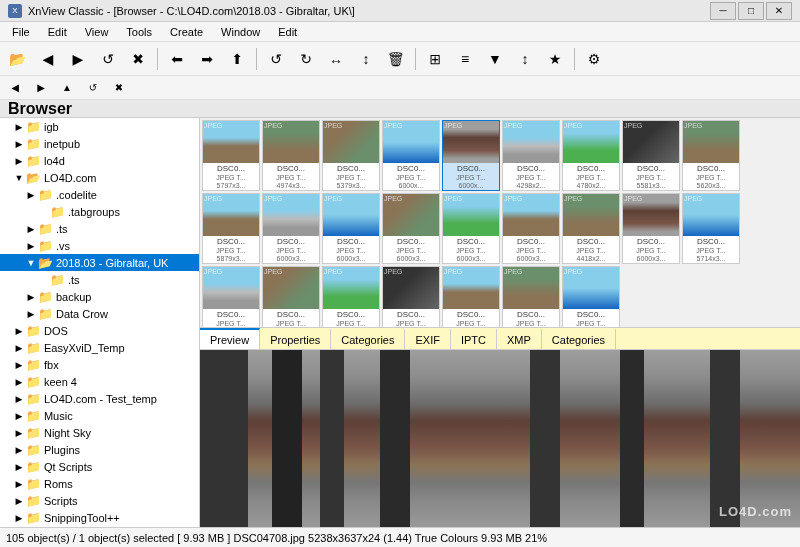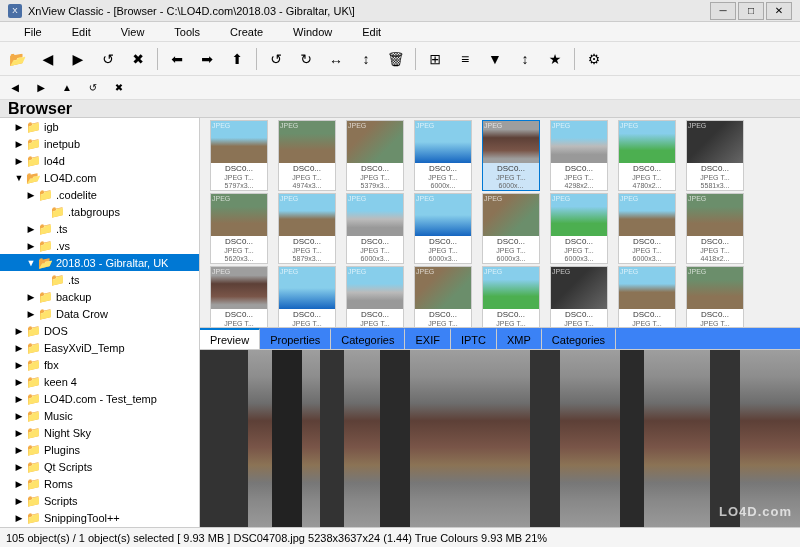--- a/index.html
+++ b/index.html
@@ -24,21 +24,21 @@
     
     .menu-bar {
       background: #f5f5f5;
       height: 20px;
       display: flex;
       align-items: center;
       padding: 0 4px;
       border-bottom: 1px solid #ddd;
       gap: 2px;
     }
-    .menu-item { padding: 2px 8px; cursor: pointer; font-size: 11px; border-radius: 2px; margin-left: 12px; }
+    .menu-item { padding: 2px 8px; cursor: pointer; font-size: 11px; border-radius: 2px; }
 
     
     .toolbar {
       background: #f5f5f5;
       height: 34px;
       display: flex;
       align-items: center;
       padding: 0 4px;
       border-bottom: 1px solid #ddd;
       gap: 2px;
@@ -154,21 +154,20 @@
       gap: 2px;
     }
     .thumb-item {
       width: 58px;
       background: white;
       border: 1px solid #ccc;
       cursor: pointer;
       overflow: hidden;
       text-align: center;
       flex-shrink: 0;
-      margin-left: 8px;
     }
     .thumb-item.selected { border-color: #0078d4; background: #cce4f7; }
     .thumb-img {
       width: 56px; height: 42px;
       display: flex; align-items: center; justify-content: center;
       font-size: 7px;
       overflow: hidden;
       position: relative;
     }
     .thumb-label {
@@ -184,21 +183,21 @@
       color: #666;
       overflow: hidden;
       text-overflow: ellipsis;
       white-space: nowrap;
       padding-bottom: 1px;
     }
 
     
     .preview-tabs {
       display: flex;
-      background: #3b82f6;
+      background: #fef9c3;
       border-bottom: 1px solid #ccc;
       height: 22px;
     }
     .preview-tab {
       padding: 3px 10px;
       cursor: pointer;
       font-size: 11px;
       border-right: 1px solid #ccc;
       display: flex; align-items: center;
       border-top: 2px solid transparent;

